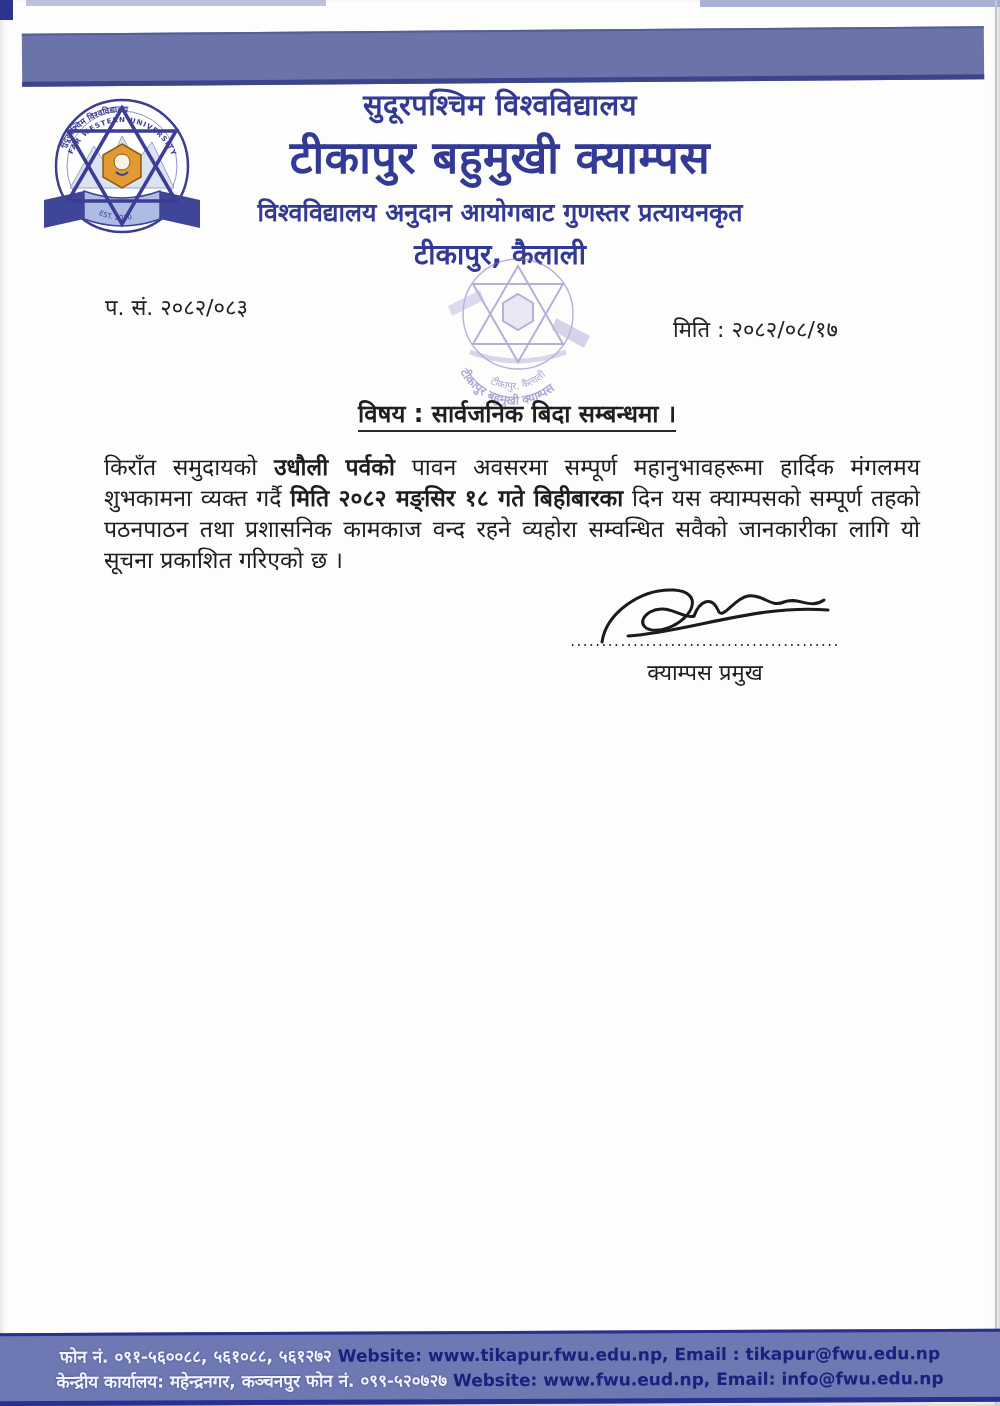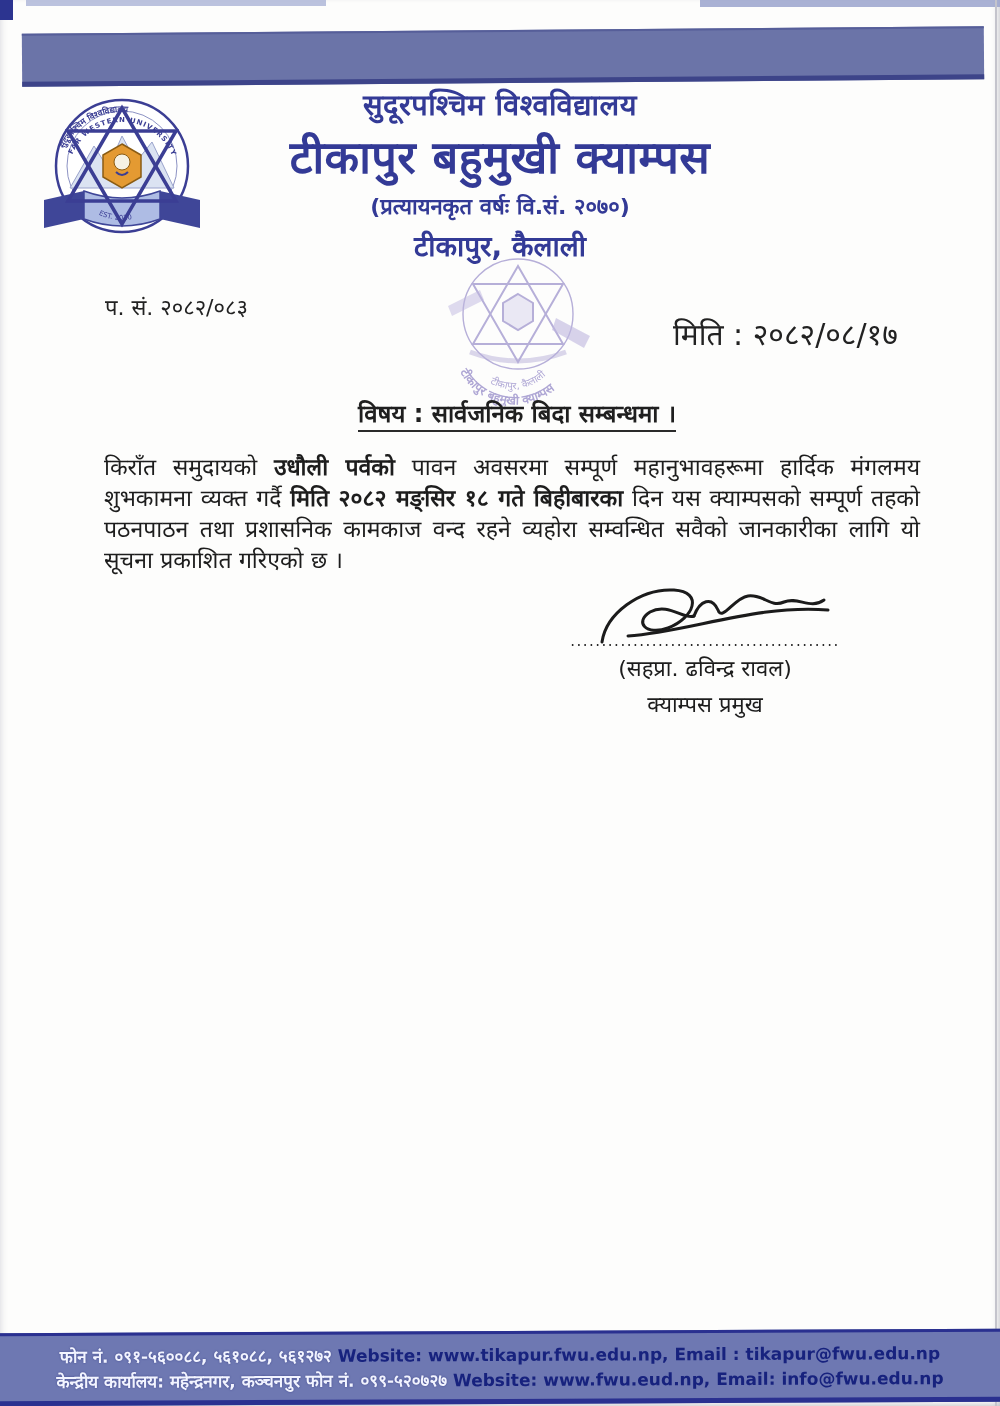--- a/index.html
+++ b/index.html
@@ -25,21 +25,21 @@
   .logo{position:absolute;left:34px;top:88px;width:176px;height:160px;}
 
   .header{position:absolute;left:0;top:84px;width:1000px;text-align:center;color:#333a96;}
   .h-univ{font-size:29px;font-weight:700;letter-spacing:.5px;}
   .h-campus{font-size:45px;font-weight:800;margin-top:2px;letter-spacing:.5px;}
   .h-accred{font-size:25px;font-weight:700;margin-top:8px;}
   .h-accred-year{font-size:22px;font-weight:700;margin-top:4px;}
   .h-location{font-size:28px;font-weight:800;margin-top:6px;}
 
   .letter-no{position:absolute;left:105px;top:291px;font-size:22px;color:#222;}
-  .date-line{position:absolute;left:673px;top:313px;font-size:30px;color:#222;}
+  .date-line{position:absolute;left:673px;top:313px;font-size:22px;color:#222;}
 
   .stamp{position:absolute;left:418px;top:256px;width:200px;height:150px;opacity:.62;}
 
   .subject{
     position:absolute;left:17px;top:396px;width:1000px;text-align:center;
     font-size:24px;font-weight:600;color:#1f1f1f;
   }
   .subject span{border-bottom:2px solid #2a2a2a;padding-bottom:2px;}
 
   .body-text{
@@ -100,21 +100,21 @@
       <polygon points="88,56 107,67 107,89 88,100 69,89 69,67" fill="#e49a32" stroke="#8a5c14" stroke-width="1.5"></polygon>
       <circle cx="88" cy="74" r="8" fill="#f6f2e4" stroke="#8a5c14" stroke-width="1"></circle>
       <path d="M 82,84 Q 88,90 94,84" fill="none" stroke="#3b3e94" stroke-width="2"></path>
       <text font-size="7" fill="#3b3e94"><textPath href="#arcBot" startOffset="30%">EST. 2010</textPath></text>
     </svg>
   </div>
 
   <div class="header">
     <div class="h-univ">सुदूरपश्चिम विश्वविद्यालय</div>
     <div class="h-campus">टीकापुर बहुमुखी क्याम्पस</div>
-    <div class="h-accred-year">(प्रत्यायनकृत वर्षः वि.सं. २०७०)</div>
+    <div class="h-accred">विश्वविद्यालय अनुदान आयोगबाट गुणस्तर प्रत्यायनकृत</div>
     <div class="h-location">टीकापुर, कैलाली</div>
   </div>
 
   <div class="letter-no">प. सं. २०८२/०८३</div>
   <div class="date-line">मिति : २०८२/०८/१७</div>
 
   <div class="stamp">
     <svg viewBox="0 0 200 150" width="200" height="150">
       <defs>
         <path id="stampArc" d="M 38,86 A 58,58 0 0 0 162,86" fill="none"></path>
@@ -142,21 +142,20 @@
 
   <div class="sig-block">
     <svg class="sig-svg" viewBox="0 0 250 78">
       <g fill="none" stroke="#1b1b1b" stroke-width="3" stroke-linecap="round">
         <path d="M 14,62 C 18,34 52,8 86,10 C 116,12 106,38 80,48 C 58,56 46,42 62,32 C 80,22 96,40 106,36"></path>
         <path d="M 106,36 C 112,20 124,16 130,30 C 134,42 146,18 160,16 C 176,14 182,28 196,22 C 210,16 222,30 236,20"></path>
         <path d="M 40,56 C 100,52 170,24 240,30"></path>
       </g>
     </svg>
     <div class="sig-dots">...........................................</div>
-    <div class="sig-name">(सहप्रा. ढविन्द्र रावल)</div>
     <div class="sig-title">क्याम्पस प्रमुख</div>
   </div>
 
   <div class="footer-band">
     <div class="f-line">
       <span class="f-np">फोन नं. ०९१-५६००८८, ५६१०८८, ५६१२७२</span>
       <span class="f-en">Website: www.tikapur.fwu.edu.np,   Email : tikapur@fwu.edu.np</span>
     </div>
     <div class="f-line">
       <span class="f-np">केन्द्रीय कार्यालय: महेन्द्रनगर, कञ्चनपुर फोन नं. ०९९-५२०७२७</span>

